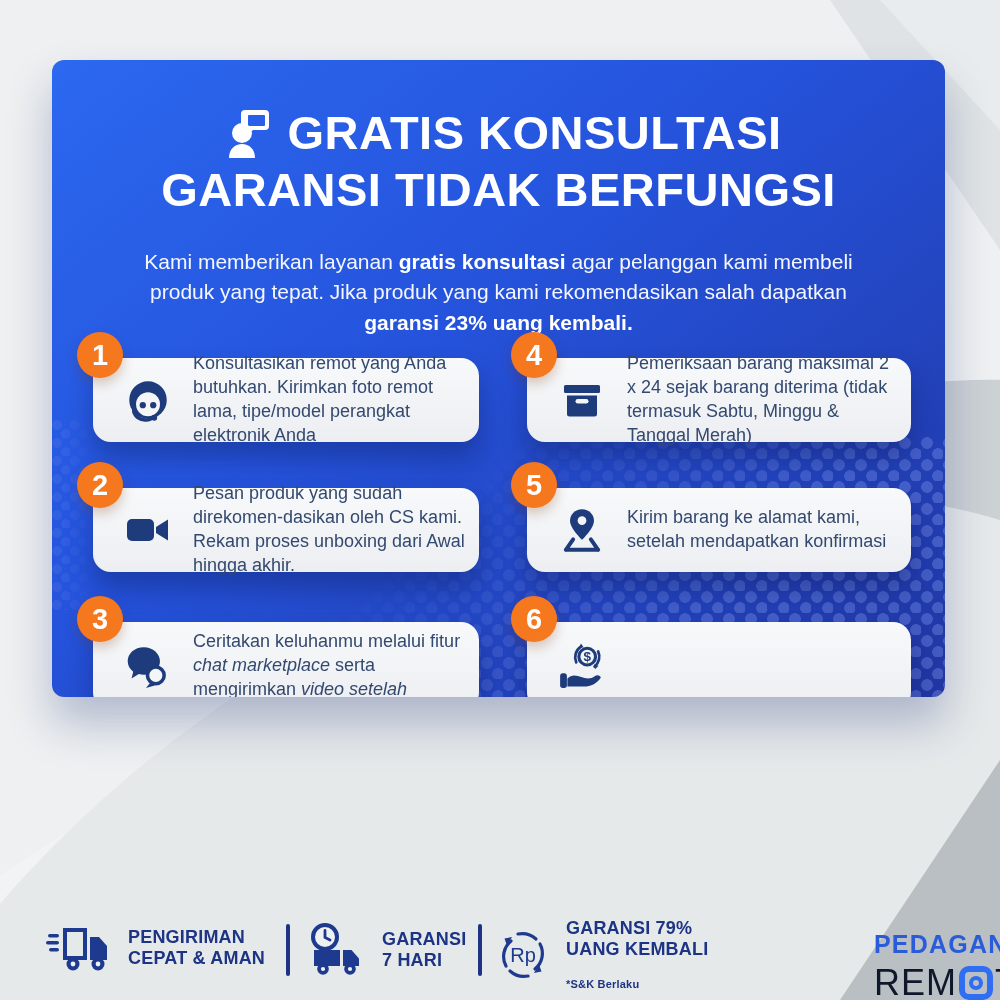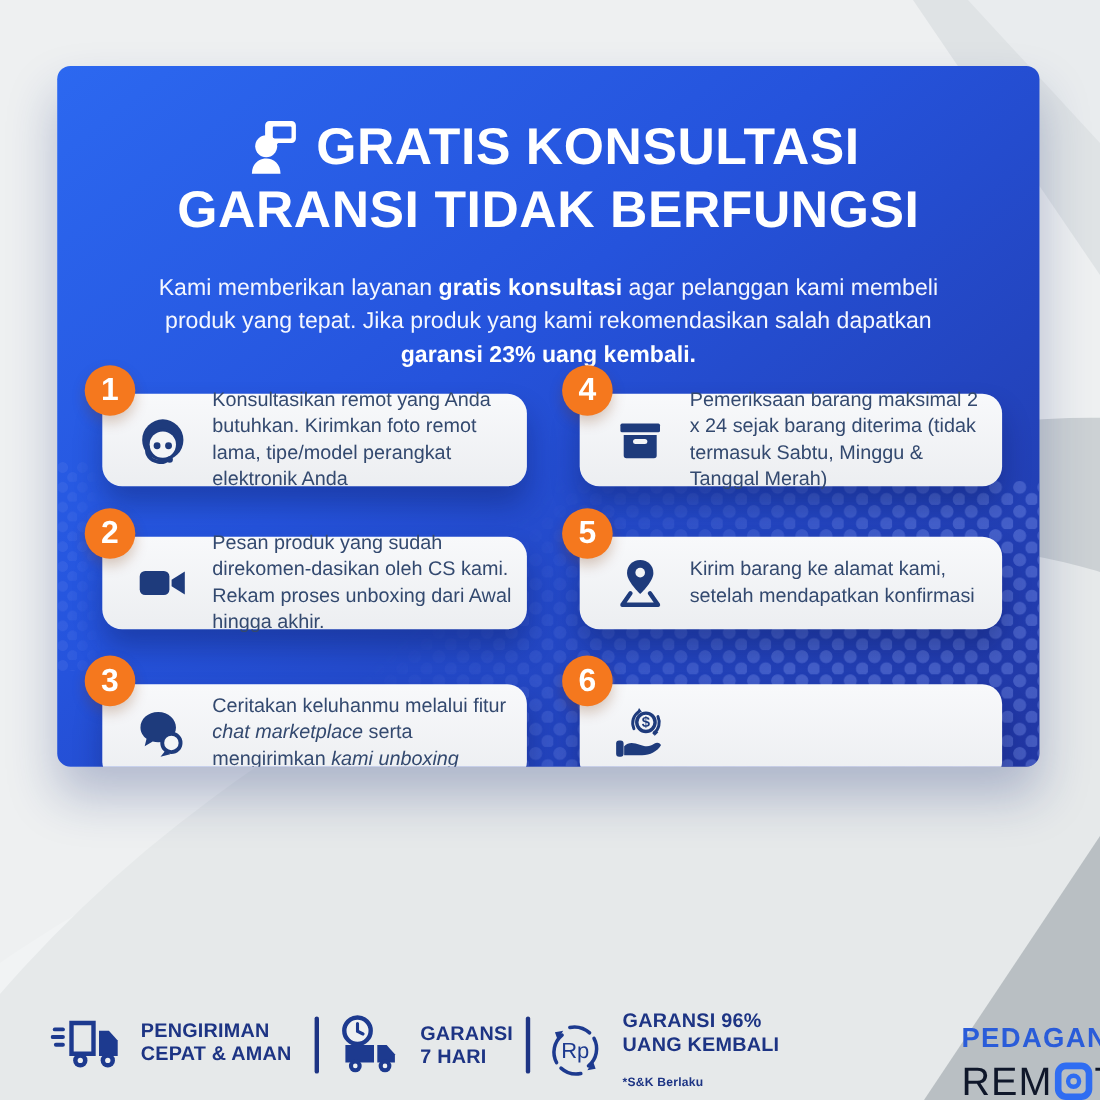--- a/index.html
+++ b/index.html
@@ -180,21 +180,21 @@
 
   <div class="step s3">
     <div class="badge">3</div>
     <div class="step-icon">
       <svg width="50" height="50" viewBox="0 0 48 48">
         <path d="M20 6 C11 6 4.5 12 4.5 19.5 c0 4.2 2.2 7.6 5.3 9.9 L8.2 36 l7 -4.3 a18 15 0 0 0 4.8 .8 c9 0 15.5 -6 15.5 -13 S29 6 20 6 Z" fill="currentColor"></path>
         <circle cx="31.5" cy="33" r="8" fill="#f3f5f7" stroke="currentColor" stroke-width="3.4"></circle>
         <path d="M26.5 39.5 L22 45 l8.5 -2.2 Z" fill="currentColor"></path>
       </svg>
     </div>
-    <div class="step-text"><span>Ceritakan keluhanmu melalui fitur </span><i>chat marketplace</i><span> serta mengirimkan </span><i>kami unboxing</i></div>
+    <div class="step-text"><span>Ceritakan keluhanmu melalui fitur </span><i>chat marketplace</i><span> serta mengirimkan </span><i>video setelah</i></div>
   </div>
 
   <div class="step s4">
     <div class="badge">4</div>
     <div class="step-icon">
       <svg width="48" height="48" viewBox="0 0 48 48" fill="currentColor">
         <rect x="6" y="9" width="36" height="8" rx="1.5"></rect>
         <path d="M9 19.5 h30 V38 a2.5 2.5 0 0 1 -2.5 2.5 h-25 A2.5 2.5 0 0 1 9 38 Z"></path>
         <rect x="17.5" y="23" width="13" height="4.6" rx="2.3" fill="#f3f5f7"></rect>
       </svg>
@@ -282,21 +282,21 @@
         <path d="M12 40 a20 20 0 0 1 5 -25" fill="none" stroke="currentColor" stroke-width="3.2" stroke-linecap="round"></path>
         <path d="M18 11 l-7.5 1.5 2.5 7 Z" fill="currentColor"></path>
         <path d="M46 18 a20 20 0 0 1 -5 25" fill="none" stroke="currentColor" stroke-width="3.2" stroke-linecap="round"></path>
         <path d="M40 47 l7.5 -1.5 -2.5 -7 Z" fill="currentColor"></path>
         <path d="M24 8 a21 21 0 0 1 18 5" fill="none" stroke="currentColor" stroke-width="3.2" stroke-linecap="round"></path>
         <path d="M34 50 a21 21 0 0 1 -18 -5" fill="none" stroke="currentColor" stroke-width="3.2" stroke-linecap="round"></path>
         <text x="29" y="36" text-anchor="middle" font-size="20" fill="currentColor" font-family="Liberation Sans, sans-serif">Rp</text>
       </svg>
     </span>
     <div class="ftext">
-      <div>GARANSI 96%</div>
+      <div>GARANSI 79%</div>
       <div>UANG KEMBALI</div>
       <div class="fnote">*S&amp;K Berlaku</div>
     </div>
   </div>
 
   <div class="logo">
     <div class="logo-line1">PEDAGANG</div>
     <div class="logo-line2">
         <span>REM</span>
         <span class="remote-o"></span>

